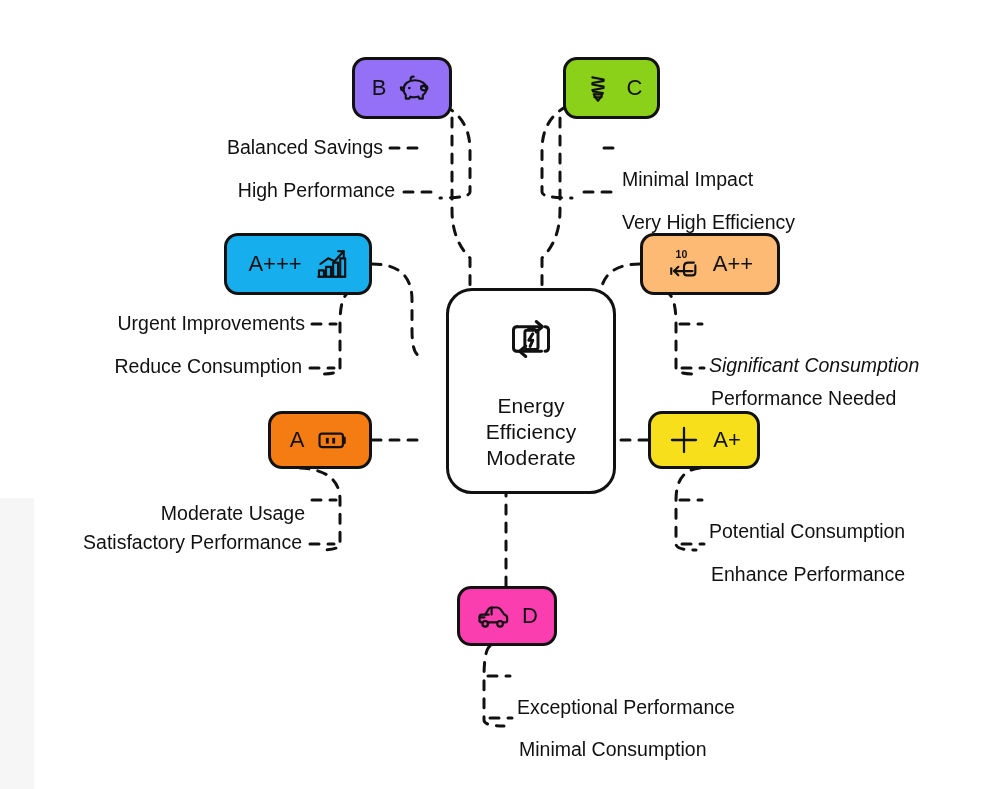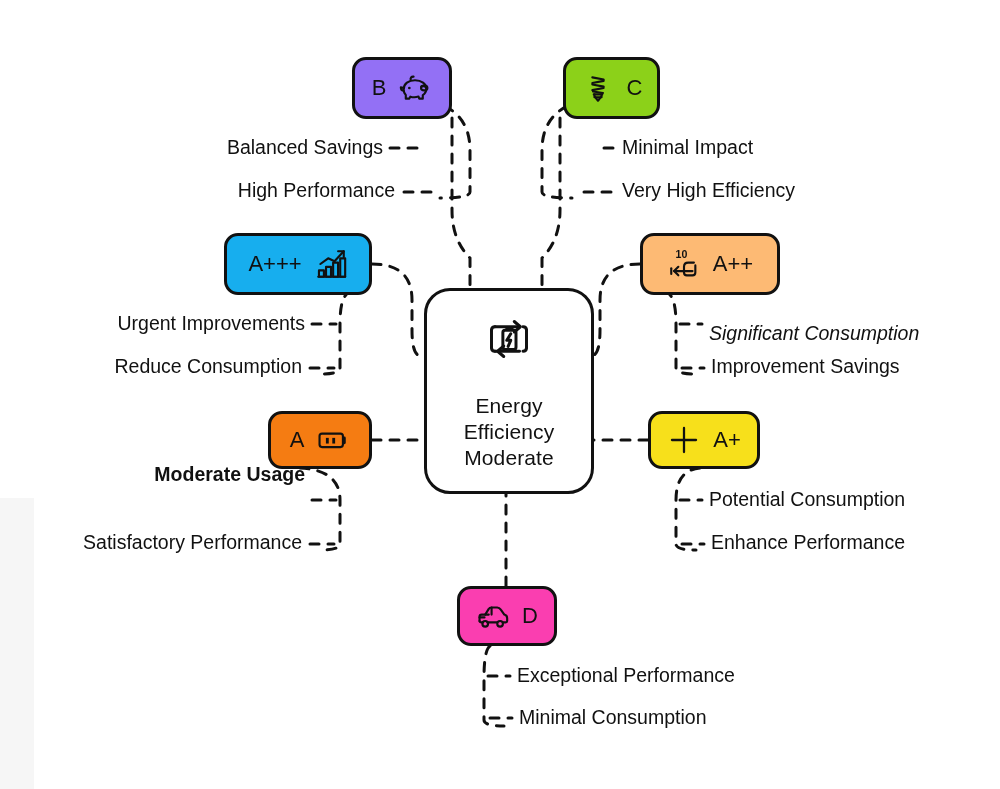--- a/index.html
+++ b/index.html
@@ -9,21 +9,21 @@
     font-family:"Liberation Sans", sans-serif;
     overflow:hidden;
     position:relative;
   }
   #stage{position:absolute;left:0;top:0;width:1000px;height:789px;}
   #wires{position:absolute;left:0;top:0;width:1000px;height:789px;pointer-events:none;}
 
   
   .center-node{
     position:absolute;
-    left:424px;top:288px;width:170px;height:206px;
+    left:446px;top:288px;width:170px;height:206px;
     box-sizing:border-box;
     background:#ffffff;
     border:3px solid #111;
     border-radius:26px;
     display:flex;flex-direction:column;
     align-items:center;justify-content:center;
     z-index:5;
     gap:16px;
   }
   .center-icon{width:56px;height:56px;margin-bottom:10px;}
@@ -45,21 +45,21 @@
   .badge .bl{font-size:22px;color:#111;line-height:1;white-space:nowrap;}
   .badge .bi{width:34px;height:34px;display:block;}
 
   
   .leaf{
     position:absolute;
     font-size:19.5px;color:#111;white-space:nowrap;line-height:1;
     z-index:3;
   }
   .leaf.r{text-align:right;}
-  .leaf.l{text-align:center;}
+  .leaf.l{text-align:center;margin-top:32px;}
   .wm-bg{
     position:absolute;left:0;top:498px;width:34px;height:291px;
     background:rgba(245,245,245,.9);z-index:8;
   }
 </style>
 </head>
 <body>
 
 <div id="stage">
 
@@ -215,23 +215,23 @@
   <div class="leaf r" style="left:203px;top:138px;width:180px;">Balanced Savings</div>
   <div class="leaf r" style="left:233px;top:181px;width:162px;">High Performance</div>
 
   <div class="leaf l" style="left:622px;top:138px;">Minimal Impact</div>
   <div class="leaf l" style="left:622px;top:181px;">Very High Efficiency</div>
 
   <div class="leaf r" style="left:79px;top:314px;width:226px;">Urgent Improvements</div>
   <div class="leaf r" style="left:82px;top:357px;width:220px;">Reduce Consumption</div>
 
   <div class="leaf l" style="left:709px;top:324px;font-style:italic;">Significant Consumption</div>
-  <div class="leaf l" style="left:711px;top:357px;">Improvement Savings</div>
-
-  <div class="leaf r" style="left:137px;top:465px;width:168px;font-weight:bold;">Moderate Usage</div>
+  <div class="leaf l" style="left:711px;top:357px;">Performance Needed</div>
+
+  <div class="leaf r" style="left:137px;top:504px;width:168px;">Moderate Usage</div>
   <div class="leaf r" style="left:40px;top:533px;width:262px;">Satisfactory Performance</div>
 
   <div class="leaf l" style="left:709px;top:490px;">Potential Consumption</div>
   <div class="leaf l" style="left:711px;top:533px;">Enhance Performance</div>
 
   <div class="leaf l" style="left:517px;top:666px;">Exceptional Performance</div>
   <div class="leaf l" style="left:519px;top:708px;">Minimal Consumption</div>
 
   <div class="wm-bg"></div>
 

